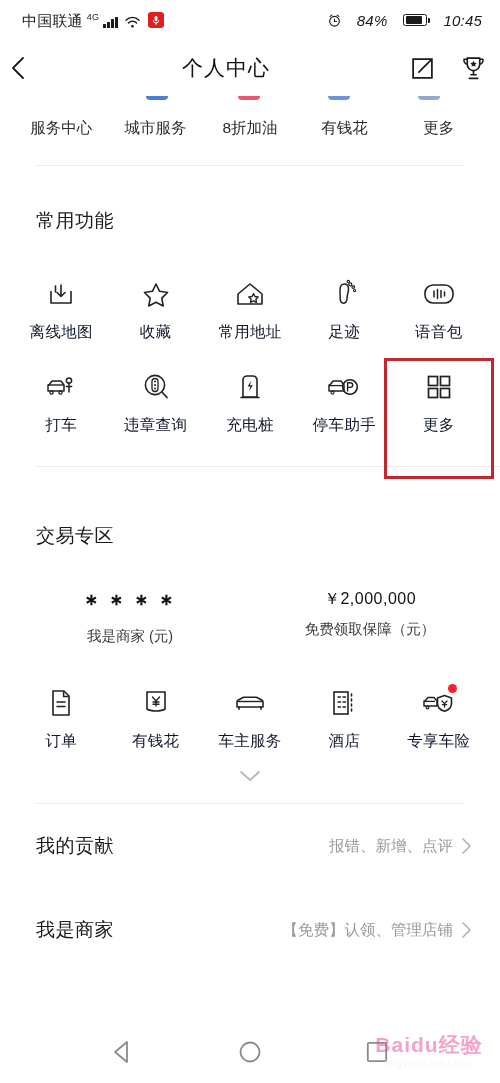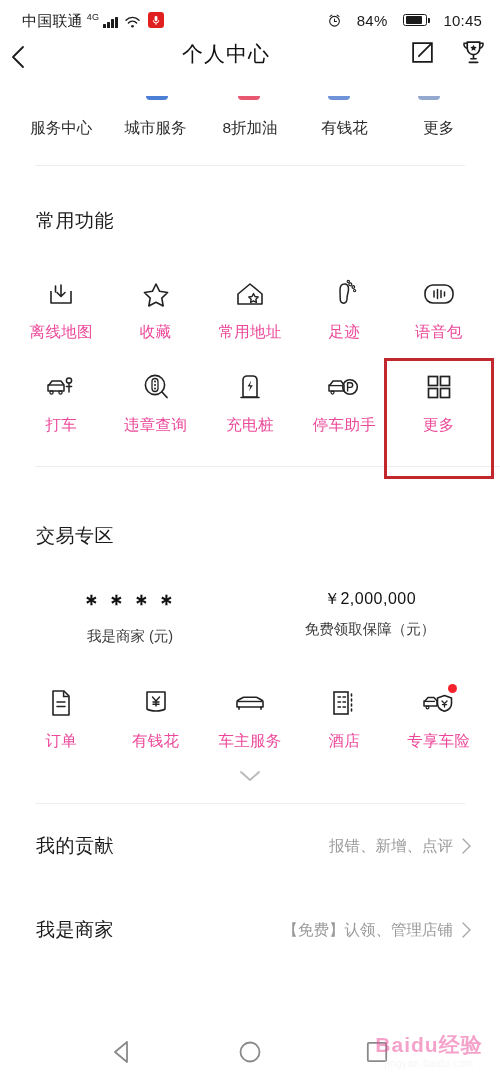--- a/index.html
+++ b/index.html
@@ -25,44 +25,44 @@
   .bars i { width: 2.5px; background: #1b1b1b; display: block; border-radius:.5px;}
   .bars i:nth-child(1){height:4px}.bars i:nth-child(2){height:6.5px}
   .bars i:nth-child(3){height:9px}.bars i:nth-child(4){height:11.5px}
   .wifi { width: 15px; height: 12px; position: relative; margin-left: 4px; }
   .wifi svg { position:absolute; bottom:0; left:0; }
   .mic {
     width: 16px; height: 16px; background: #e02020; border-radius: 3px;
     display: flex; align-items: center; justify-content: center; margin-left: 5px;
   }
   .mic svg { display:block; }
-  .sb-right { display: flex; align-items: center; gap: 16px; font-size: 15px; }
+  .sb-right { display: flex; align-items: center; gap: 16px; font-size: 15px; font-style: italic; }
   .alarm { width: 13px; height: 13px; }
   .battery { width: 24px; height: 12px; border: 1.3px solid #1b1b1b;
              border-radius: 2.5px; position: relative; padding: 1.3px; }
   .battery::after { content:""; position:absolute; right:-3.4px; top:3px;
              width:2px; height:5px; background:#1b1b1b; border-radius:0 1px 1px 0; }
   .battery i { display:block; height:100%; width:84%; background:#1b1b1b; border-radius:1px; }
 
   
-  .appbar { height: 56px; display: flex; align-items: flex-start; padding: 0 8px; }
+  .appbar { height: 56px; display: flex; align-items: center; padding: 0 8px; }
   .back { width: 34px; height: 34px; display:flex; align-items:center; }
   .title { flex: 1; text-align: center; font-size: 21px; color:#111; letter-spacing:1px;}
   .appbar-actions { display: flex; align-items: center; gap: 26px; padding-right: 6px; }
   .ic-btn { width: 25px; height: 25px; display:block; }
 
   
   .divider { height: 1px; background: #ededed; margin: 0 35px; }
   .divider.full-right { margin-right: 0; }
   .section-title { font-size: 19px; color: #1b1b1b; padding: 0 0 0 36px; letter-spacing: .5px;}
 
   .grid5 { display: grid; grid-template-columns: repeat(5, 1fr); padding: 0 14px; }
   .cell { display:flex; flex-direction:column; align-items:center; position:relative; }
   .cell .glyph { height: 34px; display:flex; align-items:center; justify-content:center; }
-  .cell .lbl { font-size: 15.5px; color: #ec4899; margin-top: 11px; letter-spacing:.3px; }
+  .cell .lbl { font-size: 15.5px; color: #0f172a; margin-top: 11px; letter-spacing:.3px; }
   .dot-badge { position:absolute; width:9px; height:9px; border-radius:50%;
                background:#f5222d; top:-2px; right: 29px; }
 
   
   .top-strip { position: relative; height: 60px; }
   .top-strip .sliver { position:absolute; top:0; width:22px; height:4px; border-radius: 0 0 6px 6px; }
   .top-strip .labels { position:absolute; top:22px; left:0; right:0;
       display:grid; grid-template-columns: repeat(5,1fr); padding: 0 14px; }
   .top-strip .labels span { text-align:center; font-size:15.5px; color:#2b2b2b; }
 

